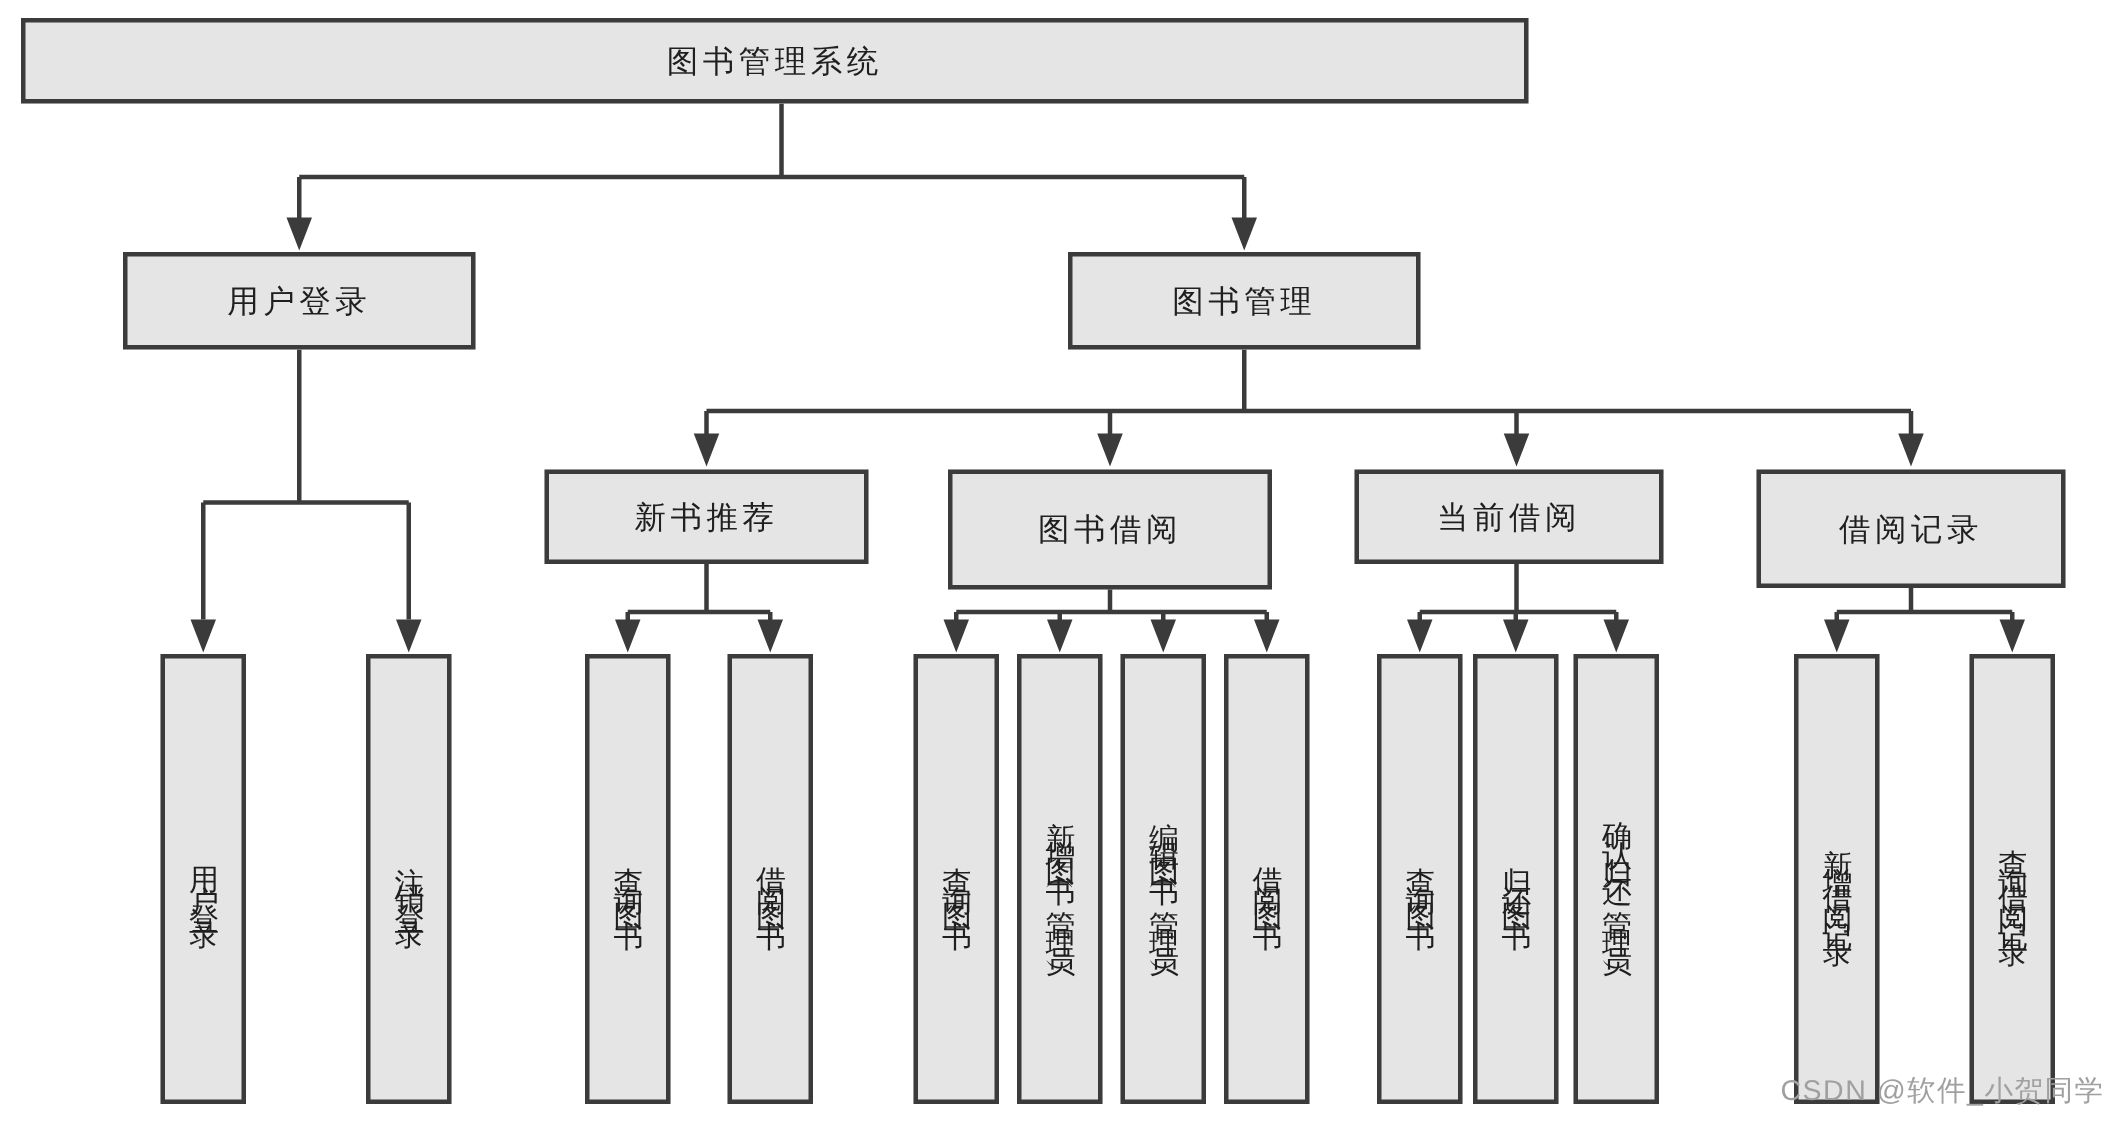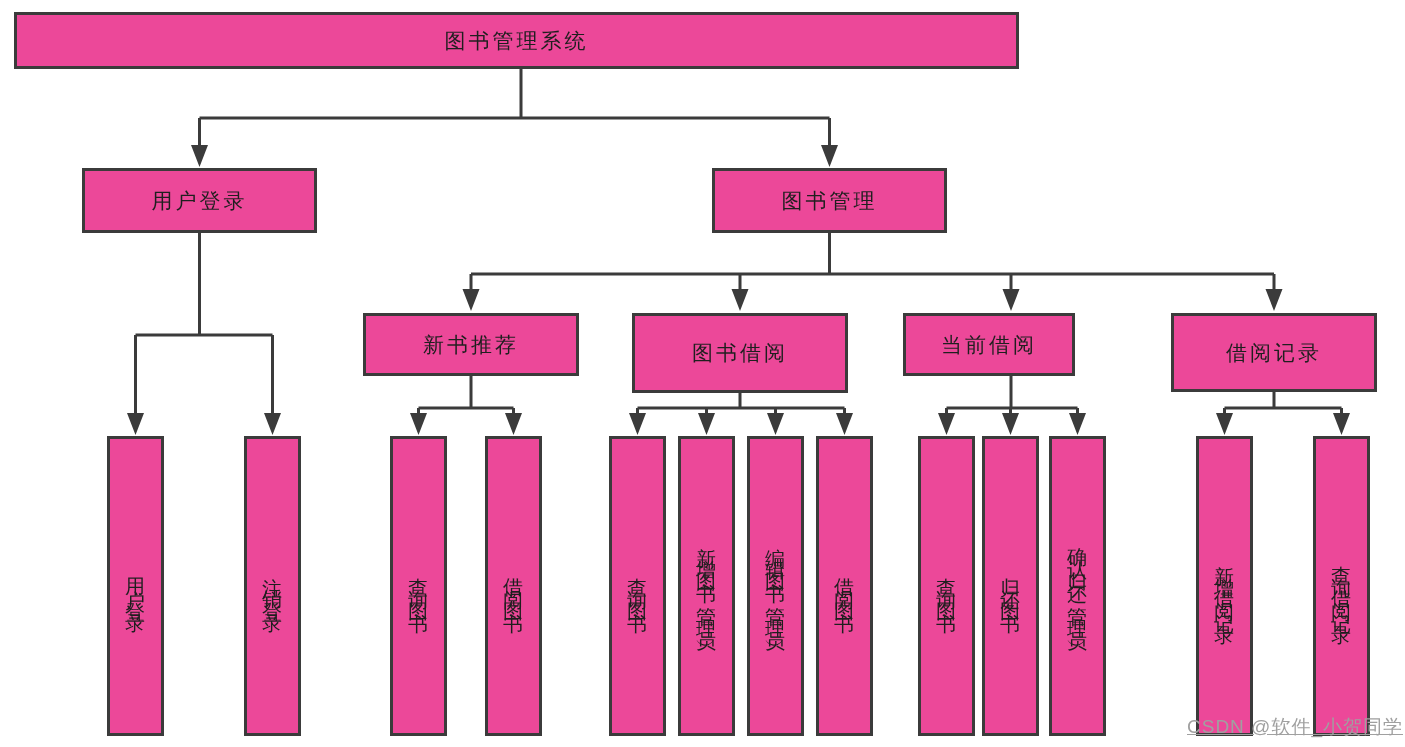--- a/index.html
+++ b/index.html
@@ -16,21 +16,21 @@
     font-family: "Liberation Sans", sans-serif;
   }
   .wires {
     position: absolute;
     left: 0;
     top: 0;
     color: var(--line, #3b3b3b);
   }
   .box {
     position: absolute;
-    background: #ec4899;
+    background: #e5e5e5;
     border: 3px solid var(--line, #3b3b3b);
     box-sizing: border-box;
     display: flex;
     align-items: center;
     justify-content: center;
   }
   .lbl {
     font-size: 21px;
     letter-spacing: 3px;
     color: var(--text, #1f1f1f);
@@ -45,21 +45,20 @@
     color: var(--text, #1f1f1f);
   }
   .watermark {
     position: absolute;
     left: 1187px;
     top: 714px;
     font-size: 19px;
     letter-spacing: 1px;
     white-space: nowrap;
     color: var(--watermark, #a0a0a0);
-    text-decoration: underline;
   }
 </style>
 </head>
 <body>
 
 <div class="stage">
 
   <svg class="wires" width="1405" height="747" viewBox="0 0 1405 747">
     <g stroke="currentColor" stroke-width="3" fill="none">
       <path d="M521,69 V118 M199.5,118 H829.5 M199.5,118 V146 M829.5,118 V146"></path>
@@ -91,21 +90,21 @@
   <div class="box" style="left:363px;top:313px;width:216px;height:63px">
     <span class="lbl">新书推荐</span>
   </div>
 
   <div class="box" style="left:712px;top:168px;width:235px;height:65px">
     <span class="lbl">图书管理</span>
   </div>
   <div class="box" style="left:632px;top:313px;width:216px;height:80px">
     <span class="lbl">图书借阅</span>
   </div>
-  <div class="box" style="left:903px;top:313px;width:172px;height:63px">
+  <div class="box" style="left:903px;top:313px;width:206px;height:63px">
     <span class="lbl">当前借阅</span>
   </div>
   <div class="box" style="left:1171px;top:313px;width:206px;height:79px">
     <span class="lbl">借阅记录</span>
   </div>
 
   <div class="box" style="left:107px;top:436px;width:57px;height:300px">
     <span class="vlbl">用户登录</span>
   </div>
   <div class="box" style="left:244px;top:436px;width:57px;height:300px">

